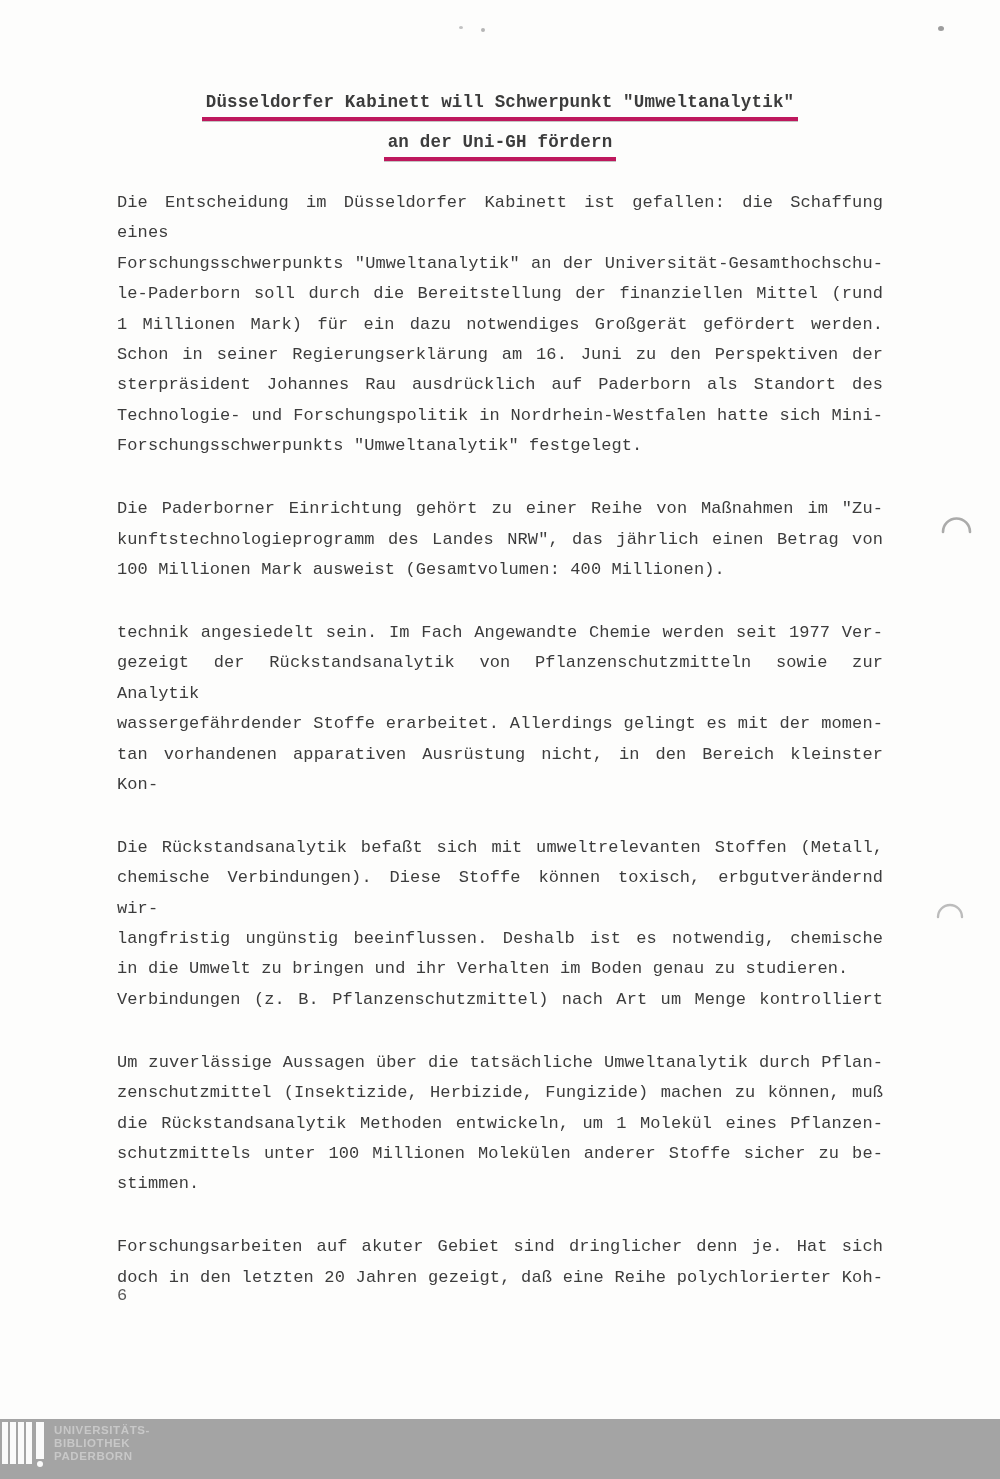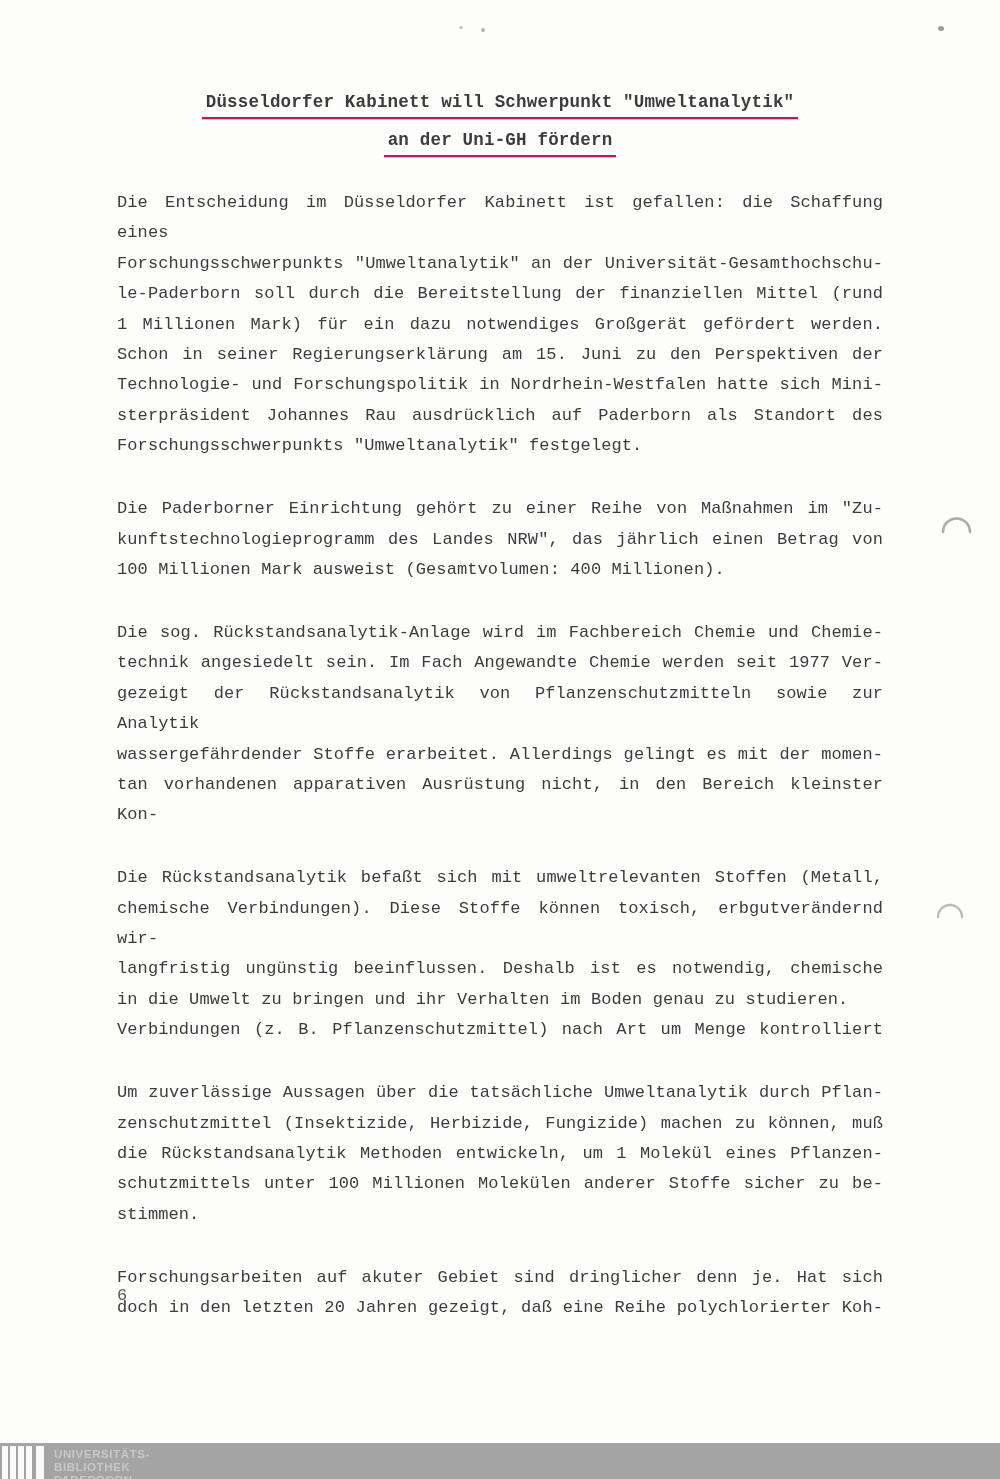--- a/index.html
+++ b/index.html
@@ -22,21 +22,21 @@
   
   .title-block{
     position:absolute;left:117px;top:92px;width:766px;
     text-align:center;font-weight:bold;font-size:17.5px;
     letter-spacing:0.2px;
   }
   .title-line{margin-bottom:11px;}
   .title-block .u{
     display:inline-block;
     padding:0 4px 5px 4px;
-    border-bottom:2px solid #be185d;
+    border-bottom:4px solid #be185d;
     box-shadow:0 1px 0 rgba(90,90,90,0.35);
   }
   
   .body-text{
     position:absolute;left:117px;top:188px;width:766px;
     font-size:17px;line-height:30.4px;
     letter-spacing:0.1px;
   }
   .para{margin:0 0 32.5px 0;}
   .line{white-space:pre-wrap;}
@@ -49,21 +49,21 @@
   
   .arc{position:absolute;filter:blur(0.5px);}
   .arc1{left:940px;top:512px;}
   .arc2{left:935px;top:901px;}
   .speck{position:absolute;border-radius:50%;}
   .speck1{left:459px;top:26px;width:4px;height:3px;background:#c2c2c2;}
   .speck2{left:481px;top:28px;width:4px;height:4px;background:#b5b5b5;}
   .speck3{left:938px;top:26px;width:6px;height:5px;background:#9d9d9d;}
   
   .footer{
-    position:absolute;left:0;bottom:0;width:1000px;height:36px;
+    position:absolute;left:0;bottom:0;width:1000px;height:60px;
     background:var(--footer-bar);
   }
   .logo{position:absolute;left:2px;top:3px;height:46px;display:flex;align-items:flex-start;}
   .logo .bar{width:5.5px;height:42px;background:var(--logo-bar);margin-right:2.5px;}
   .logo .excl{width:8px;margin-left:1.5px;display:flex;flex-direction:column;align-items:center;}
   .logo .excl .stem{width:8px;height:37px;background:var(--logo-bar);}
   .logo .excl .dot{width:6px;height:6px;border-radius:50%;background:var(--logo-bar);margin-top:2px;}
   .footer-text{
     position:absolute;left:54px;top:5px;
     font-family:"Liberation Sans","DejaVu Sans",sans-serif;
@@ -85,32 +85,31 @@
     <div class="title-line"><span class="u">Düsseldorfer Kabinett will Schwerpunkt "Umweltanalytik"</span></div>
     <div class="title-line"><span class="u">an der Uni-GH fördern</span></div>
   </div>
 
   <div class="body-text">
       <div class="para">
         <div class="line just">Die Entscheidung im Düsseldorfer Kabinett ist gefallen: die Schaffung eines</div>
         <div class="line just">Forschungsschwerpunkts "Umweltanalytik" an der Universität-Gesamthochschu-</div>
         <div class="line just">le-Paderborn soll durch die Bereitstellung der finanziellen Mittel (rund</div>
         <div class="line just">1 Millionen Mark) für ein dazu notwendiges Großgerät gefördert werden.</div>
-        <div class="line just">Schon in seiner Regierungserklärung am 15. Juni zu den Perspektiven der</div>
+        <div class="line just">Schon in seiner Regierungserklärung am 16. Juni zu den Perspektiven der</div>
+        <div class="line just">sterpräsident Johannes Rau ausdrücklich auf Paderborn als Standort des</div>
         <div class="line just">Technologie- und Forschungspolitik in Nordrhein-Westfalen hatte sich Mini-</div>
-        <div class="line just">sterpräsident Johannes Rau ausdrücklich auf Paderborn als Standort des</div>
         <div class="line">Forschungsschwerpunkts "Umweltanalytik" festgelegt.</div>
       </div>
       <div class="para">
         <div class="line just">Die Paderborner Einrichtung gehört zu einer Reihe von Maßnahmen im "Zu-</div>
         <div class="line just">kunftstechnologieprogramm des Landes NRW", das jährlich einen Betrag von</div>
         <div class="line">100 Millionen Mark ausweist (Gesamtvolumen: 400 Millionen).</div>
       </div>
       <div class="para">
-        <div class="line just">Die sog. Rückstandsanalytik-Anlage wird im Fachbereich Chemie und Chemie-</div>
         <div class="line just">technik angesiedelt sein. Im Fach Angewandte Chemie werden seit 1977 Ver-</div>
         <div class="line just">gezeigt der Rückstandsanalytik von Pflanzenschutzmitteln sowie zur Analytik</div>
         <div class="line just">wassergefährdender Stoffe erarbeitet. Allerdings gelingt es mit der momen-</div>
         <div class="line just">tan vorhandenen apparativen Ausrüstung nicht, in den Bereich kleinster Kon-</div>
       </div>
       <div class="para">
         <div class="line just">Die Rückstandsanalytik befaßt sich mit umweltrelevanten Stoffen (Metall,</div>
         <div class="line just">chemische Verbindungen). Diese Stoffe können toxisch, erbgutverändernd wir-</div>
         <div class="line just">langfristig ungünstig beeinflussen. Deshalb ist es notwendig, chemische</div>
         <div class="line">in die Umwelt zu bringen und ihr Verhalten im Boden genau zu studieren.</div>

